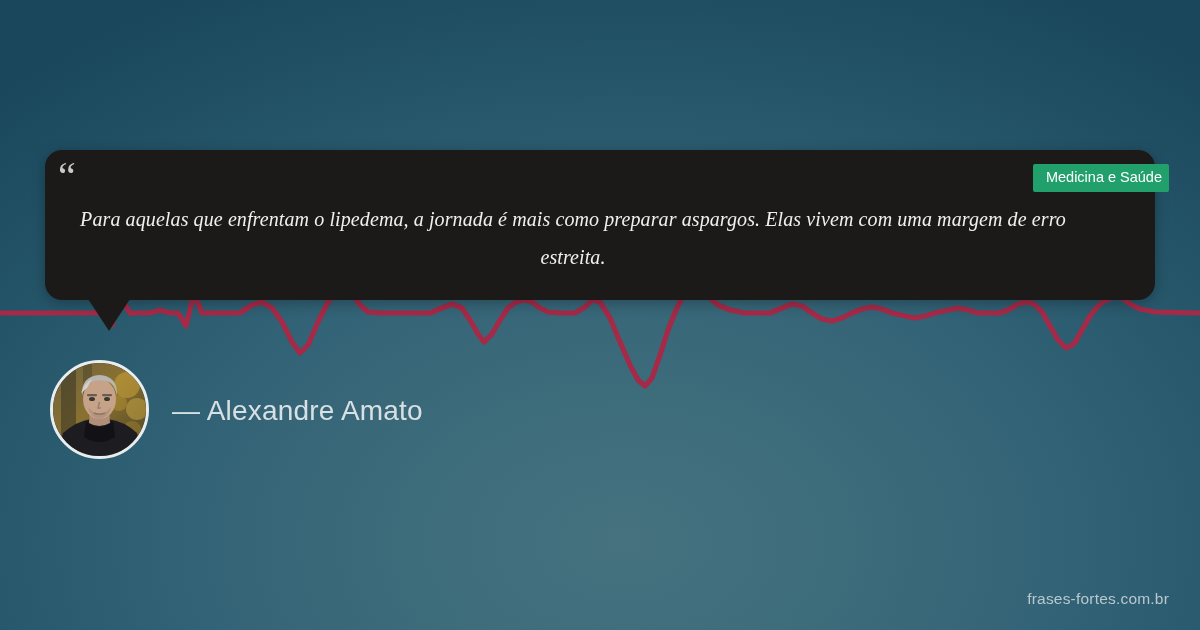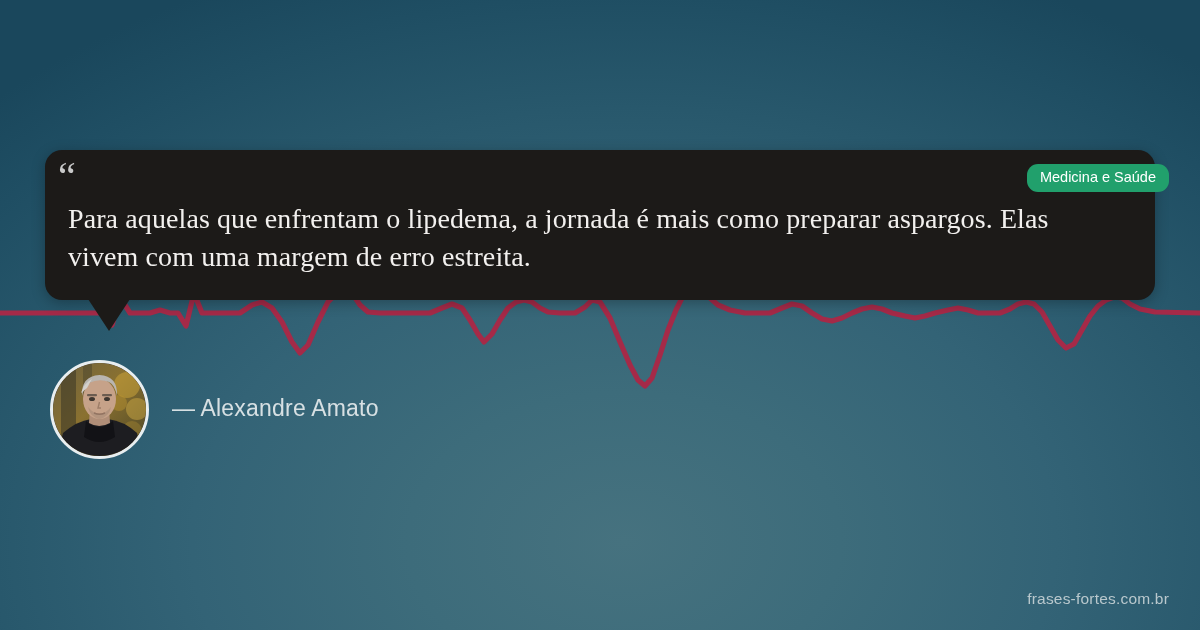--- a/index.html
+++ b/index.html
@@ -72,37 +72,39 @@
     letter-spacing: 0px;
     user-select: none;
   }
 
   #quote-text {
     position: absolute;
     left: 68px;
     top: 200px;
     width: 1010px;
     font-family: "Liberation Serif", serif;
-    font-size: 28px;
+    font-style: italic;
+    font-size: 20px;
     line-height: 38px;
     color: #f2f0ee;
     letter-spacing: 0.1px;
+    text-align: center;
   }
 
   #category-badge {
     position: absolute;
     right: 31px;
     top: 164px;
     background: #21a06c;
     color: #ffffff;
     font-family: "Liberation Sans", sans-serif;
     font-size: 14.5px;
     line-height: 1;
-    padding: 6px 13px 7px 13px;
-    border-radius: 11px;
+    padding: 6px 7px 7px 13px;
+    border-radius: 2px;
     white-space: nowrap;
   }
 
   
   #avatar {
     position: absolute;
     left: 50px;
     top: 360px;
     width: 99px;
     height: 99px;
@@ -112,21 +114,21 @@
     overflow: hidden;
     background: #4a4030;
   }
   #avatar svg { display: block; }
 
   #author-name {
     position: absolute;
     left: 172px;
     top: 395px;
     font-family: "Liberation Sans", sans-serif;
-    font-size: 23px;
+    font-size: 28px;
     color: #d7e0e3;
     letter-spacing: 0.2px;
     white-space: nowrap;
   }
 
   
   #site-watermark {
     position: absolute;
     right: 31px;
     bottom: 22px;

